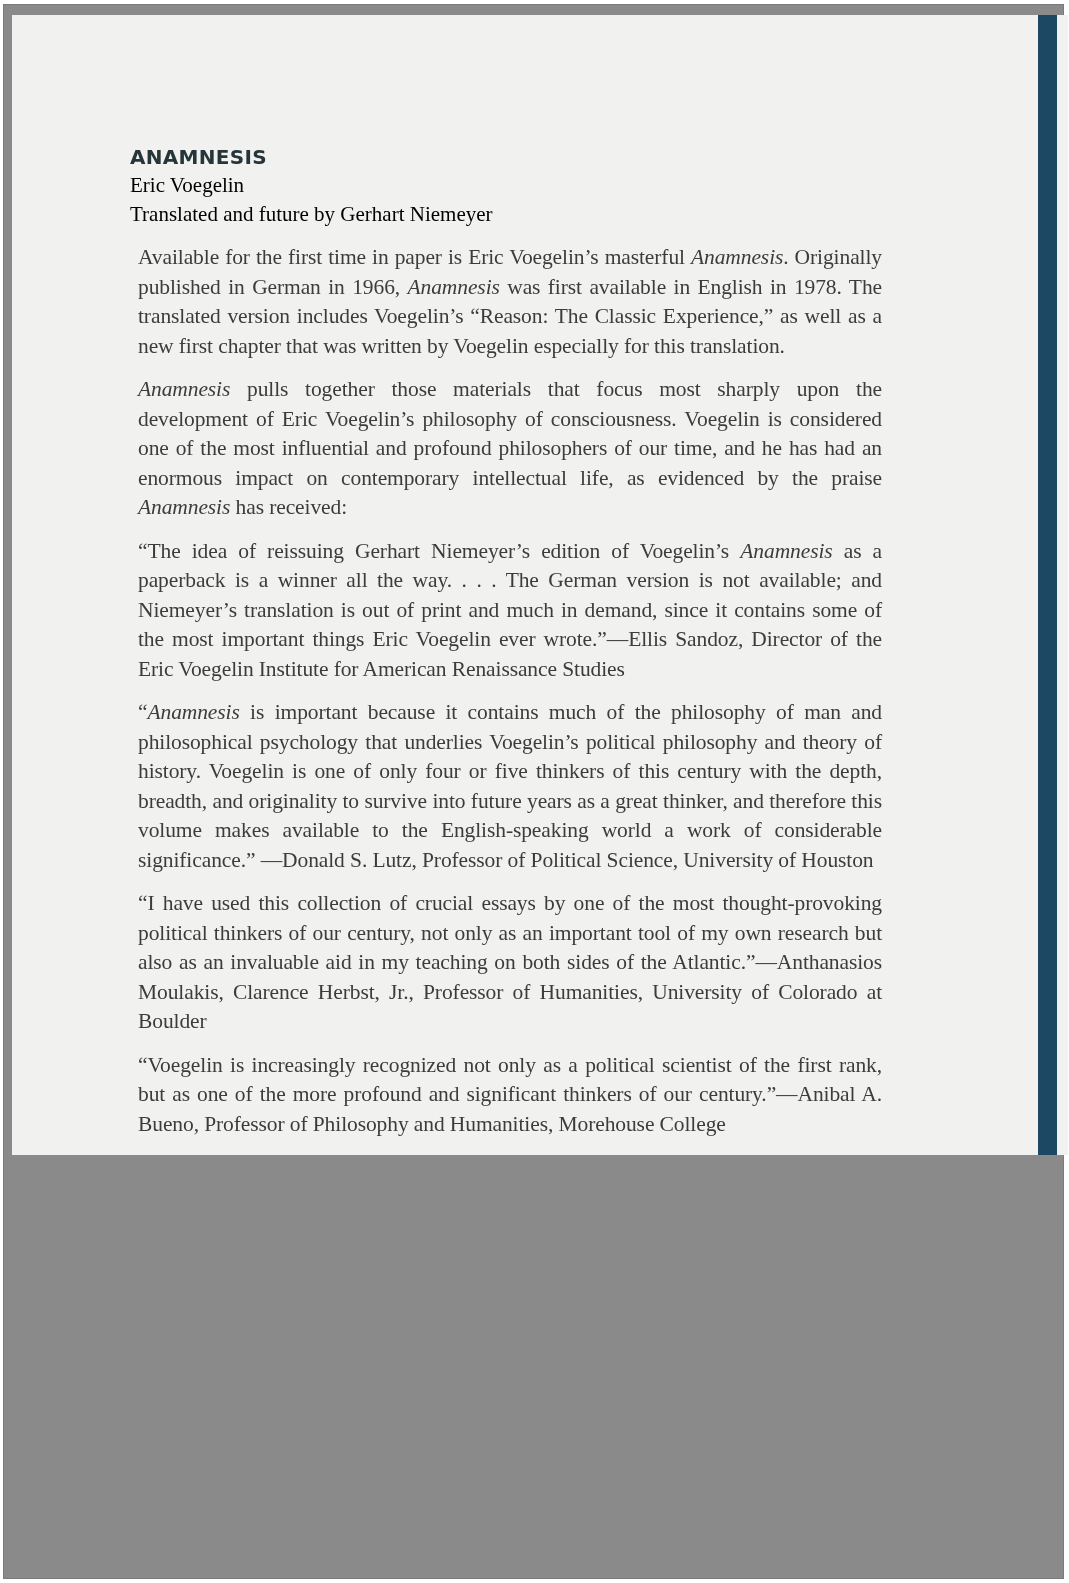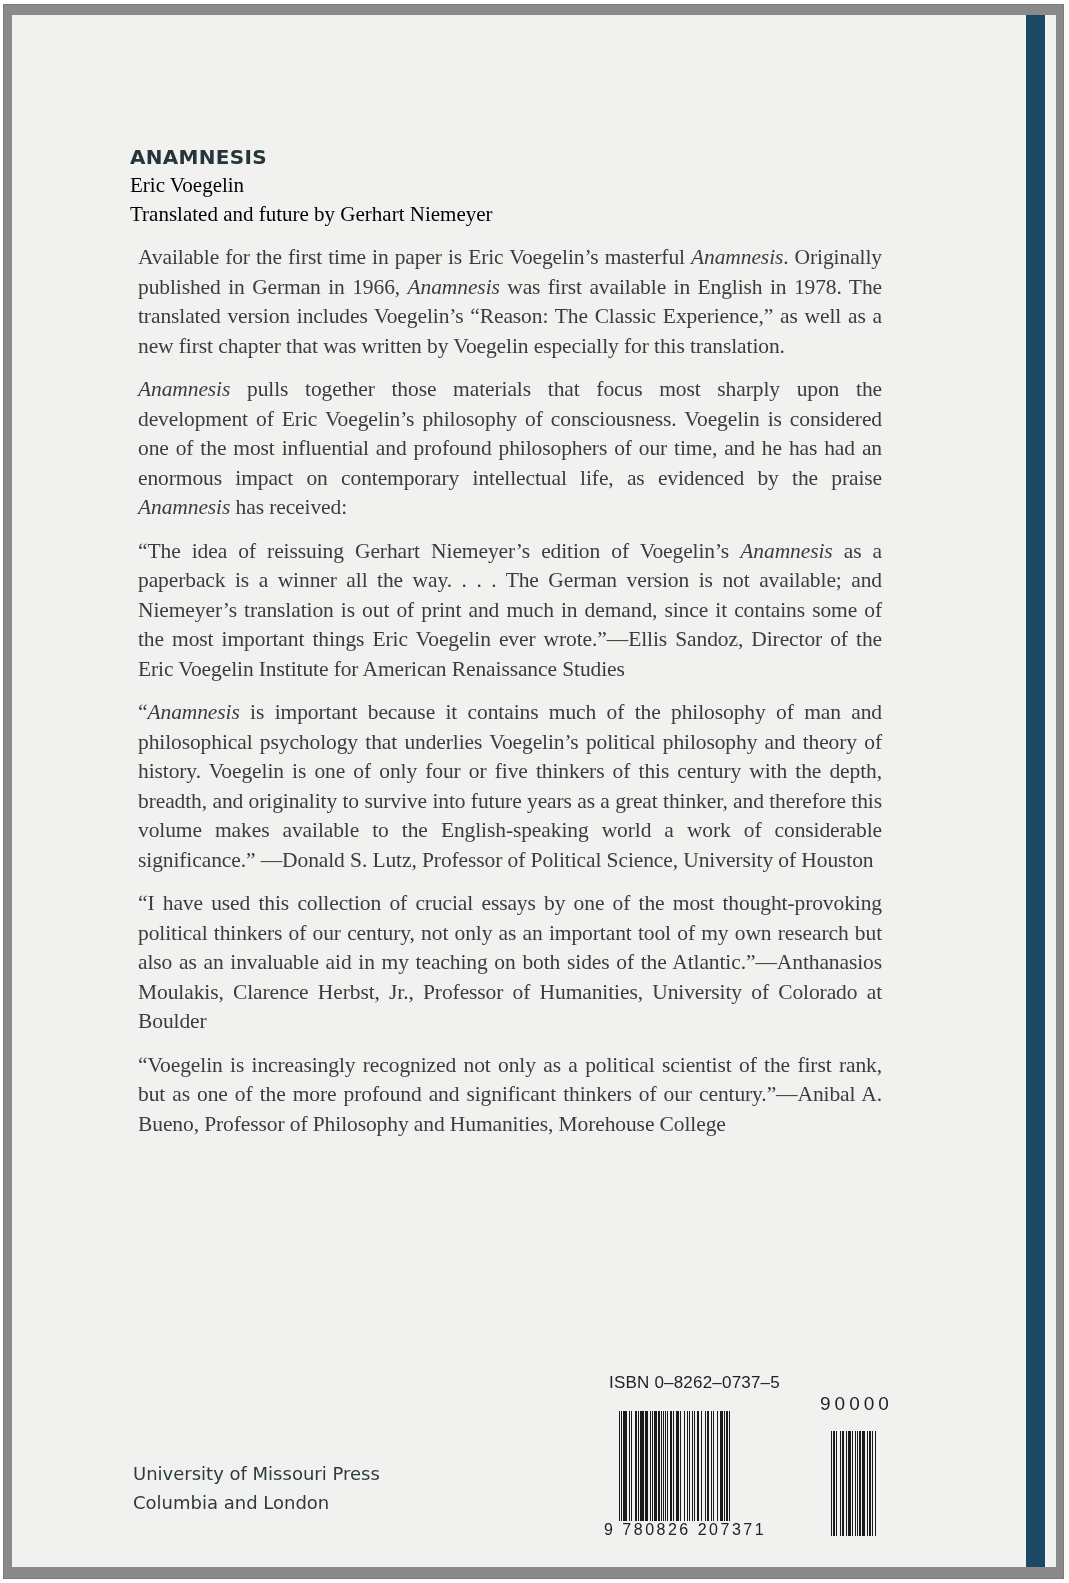--- a/index.html
+++ b/index.html
@@ -13,23 +13,24 @@
       position: absolute;
       left: 3px; top: 4px;
       width: 1061px; height: 1575px;
       background: #8a8a8a;
       border: 1px solid #7a7a7a;
       box-sizing: border-box;
     }
     .cover {
       position: absolute;
       left: 12px; top: 15px;
-      width: 1044px; height: 1552px;
+      width: 1044px; height: 1140px;
       background: #f1f1ef;
       overflow: hidden;
+      padding-left: 12px;
     }
     .spine {
       position: absolute;
       right: 11px; top: 0;
       width: 19px; height: 100%;
       background: #1c4863;
     }
     .content {
       position: absolute;
       left: 118px; top: 128px;

